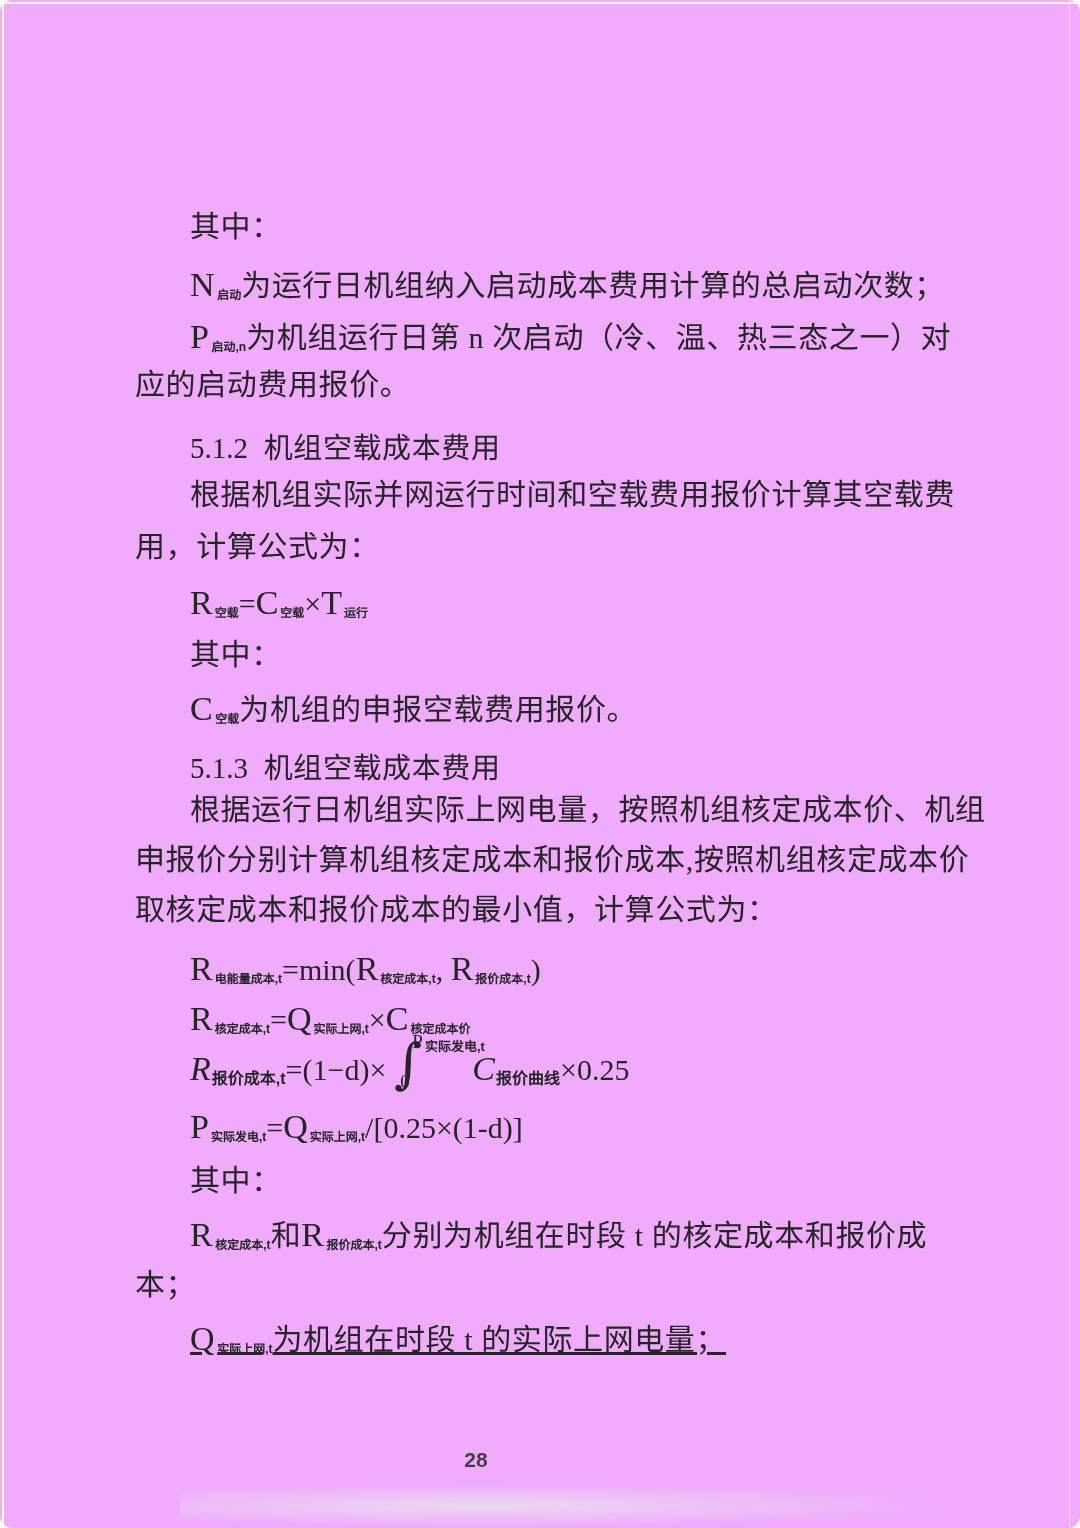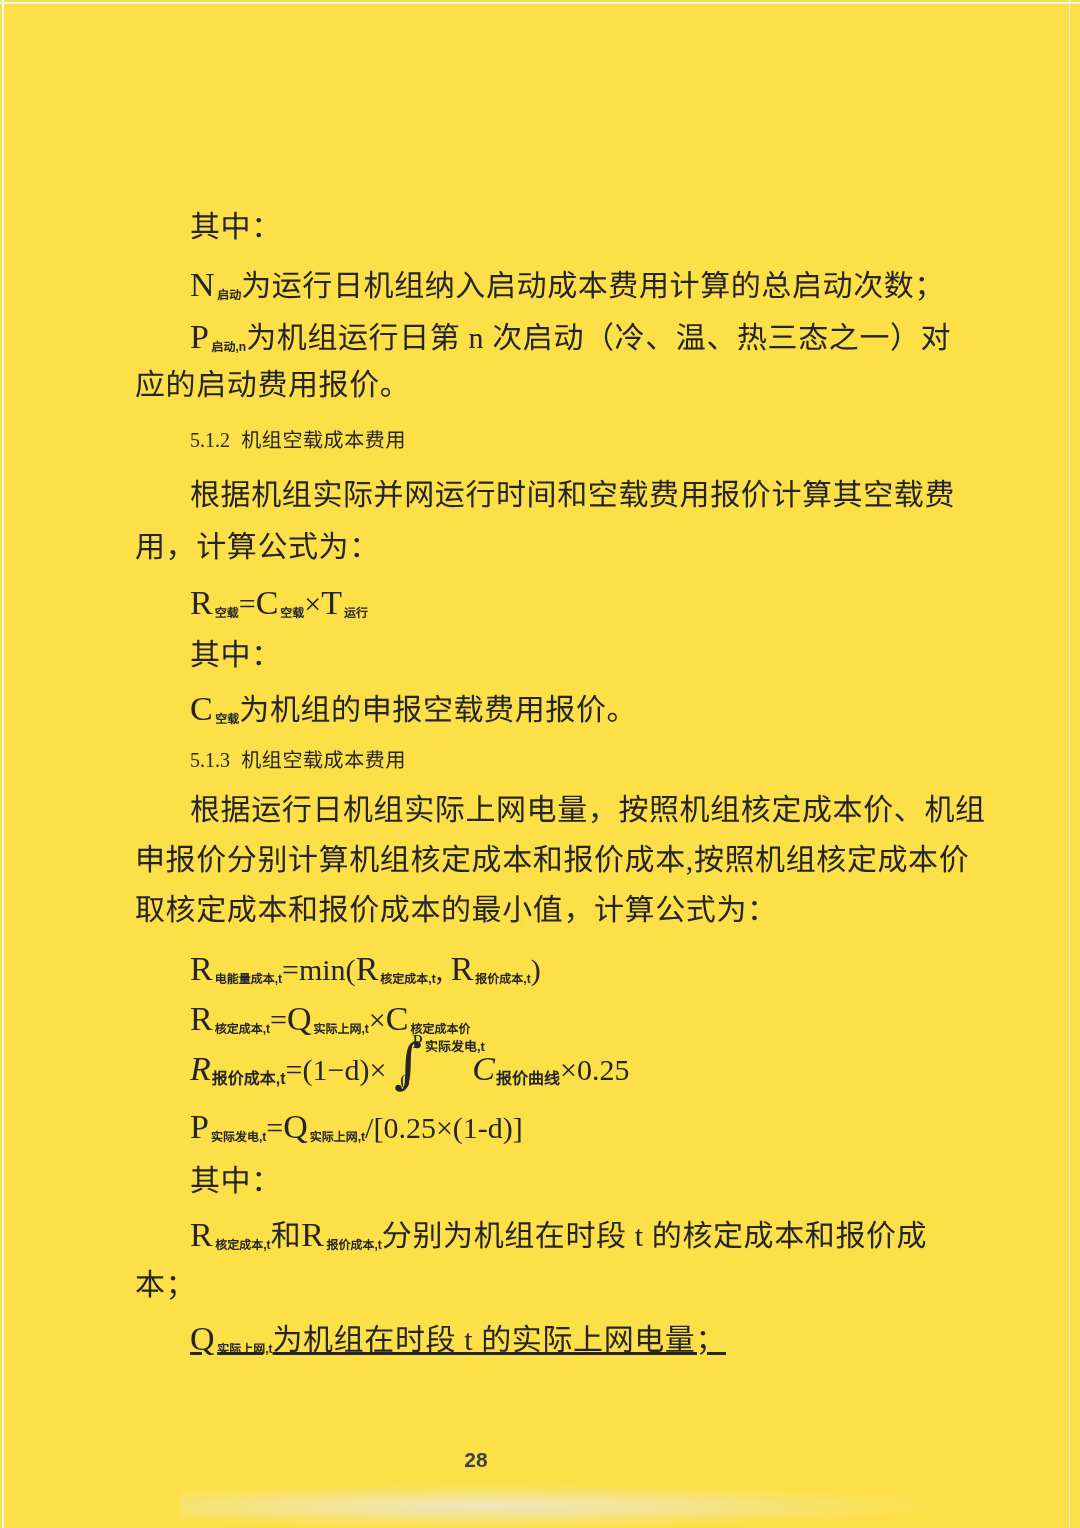--- a/index.html
+++ b/index.html
@@ -5,24 +5,25 @@
 <style>
   html, body {
     margin: 0;
     padding: 0;
     background: #ffffff;
   }
   .page {
     position: relative;
     width: 1080px;
     height: 1528px;
-    background: #fde047;
+    background: #f0abfc;
     overflow: hidden;
     font-family: "Liberation Serif", "DejaVu Serif", serif;
     color: #2a2a2c;
+    border-radius: 12px;
   }
   
   .scan-edge-right {
     position: absolute;
     top: 0; right: 10px;
     width: 1px; height: 1528px;
     background: #ededef;
   }
   .scan-edge-left {
     position: absolute;
@@ -51,21 +52,21 @@
     font-size: 30px;
     line-height: 1.0;
     letter-spacing: 0.6px;
     color: #252527;
     white-space: nowrap;
   }
   .indent { left: 190px; }
   .heading {
     position: absolute;
     left: 190px;
-    font-size: 20px;
+    font-size: 29px;
     letter-spacing: 0.6px;
     color: #252527;
     white-space: nowrap;
   }
   .heading .num {
     font-family: "Liberation Serif", "DejaVu Serif", serif;
     letter-spacing: 0px;
   }
 
   

